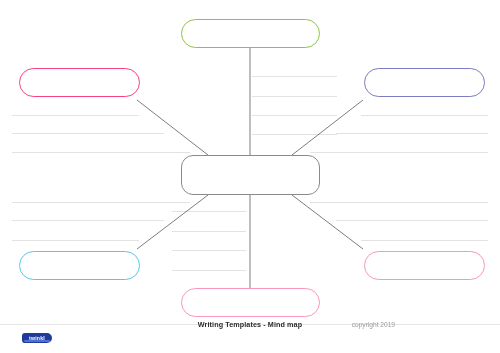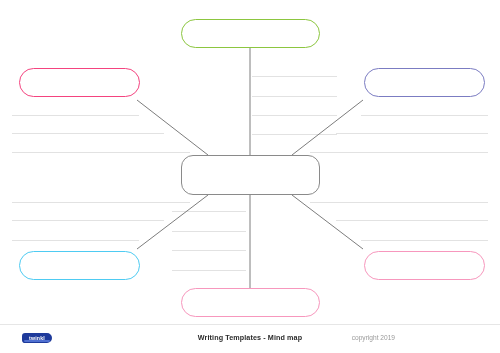--- a/index.html
+++ b/index.html
@@ -54,21 +54,21 @@
     position: absolute;
     left: 0;
     top: 324px;
     width: 500px;
     height: 1px;
     background: #e6e6e6;
   }
   .footer {
     position: absolute;
     left: 0;
-    top: 325px;
+    top: 312px;
     width: 404px;
     height: 28px;
   }
   .footer-title {
     position: absolute;
     left: 0;
     top: 8px;
     width: 500px;
     text-align: center;
     font-size: 7.2px;

